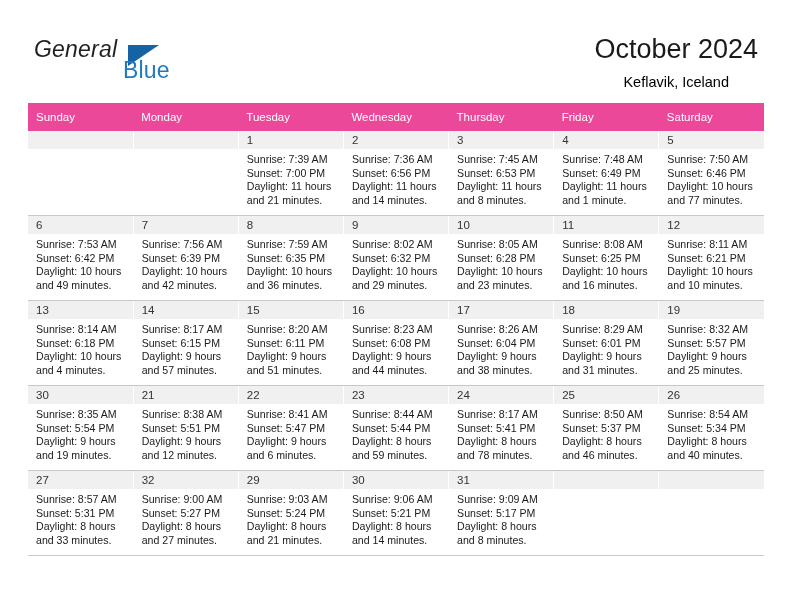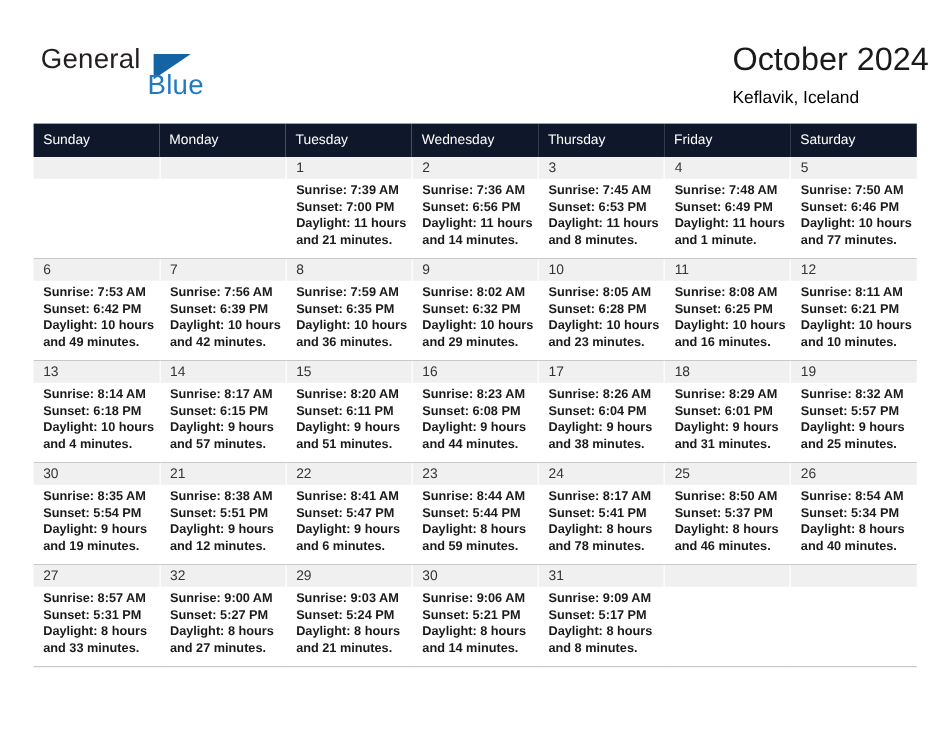--- a/index.html
+++ b/index.html
@@ -37,20 +37,21 @@
     height: 56px;
   }
   .logo-general {
     position: absolute;
     left: 0;
     top: 0;
     font-size: 23px;
     letter-spacing: 0.2px;
     color: #231f20;
     font-family: "Liberation Sans", sans-serif;
+    font-style: italic;
   }
   .logo-blue {
     position: absolute;
     left: 57px;
     top: 21px;
     font-size: 23px;
     letter-spacing: 0.2px;
     color: #1f7ac0;
     font-family: "Liberation Sans", sans-serif;
     margin-left: 32px;
@@ -61,23 +62,23 @@
     top: 9px;
     width: 0;
     height: 0;
     border-left: 31px solid #1464a5;
     border-bottom: 21px solid transparent;
     border-top: 0 solid transparent;
   }
 
   .title-block {
     position: absolute;
-    right: 18px;
+    right: 34px;
     top: 33px;
-    text-align: left;
+    text-align: center;
   }
   .cal-title {
     font-size: 27px;
     color: #1a1a1a;
     line-height: 32px;
     white-space: nowrap;
   }
   .cal-subtitle {
     margin-top: 8px;
     font-size: 14.5px;
@@ -89,21 +90,21 @@
   
   .calendar {
     position: absolute;
     left: 28px;
     top: 103px;
     width: 736px;
     border-collapse: collapse;
     table-layout: fixed;
   }
   .calendar th {
-    background: #0f172a;
+    background: #ec4899;
     color: #ffffff;
     font-size: 11.5px;
     font-weight: normal;
     text-align: left;
     padding: 6px 0 6px 8px;
     height: 16px;
     border: none;
   }
   .calendar td {
     vertical-align: top;
@@ -128,21 +129,20 @@
     font-size: 11.5px;
     color: #333333;
     line-height: 15px;
   }
   td.empty .daynum-band { background: #f0f0f0; }
   .cell-body {
     padding: 4px 6px 0 8px;
     font-size: 10.6px;
     line-height: 13.6px;
     color: #1a1a1a;
-    font-weight: bold;
   }
   .cell-body div { white-space: nowrap; }
 </style>
 </head>
 <body>
 
 <div class="page">
 
   <div class="header">
 

